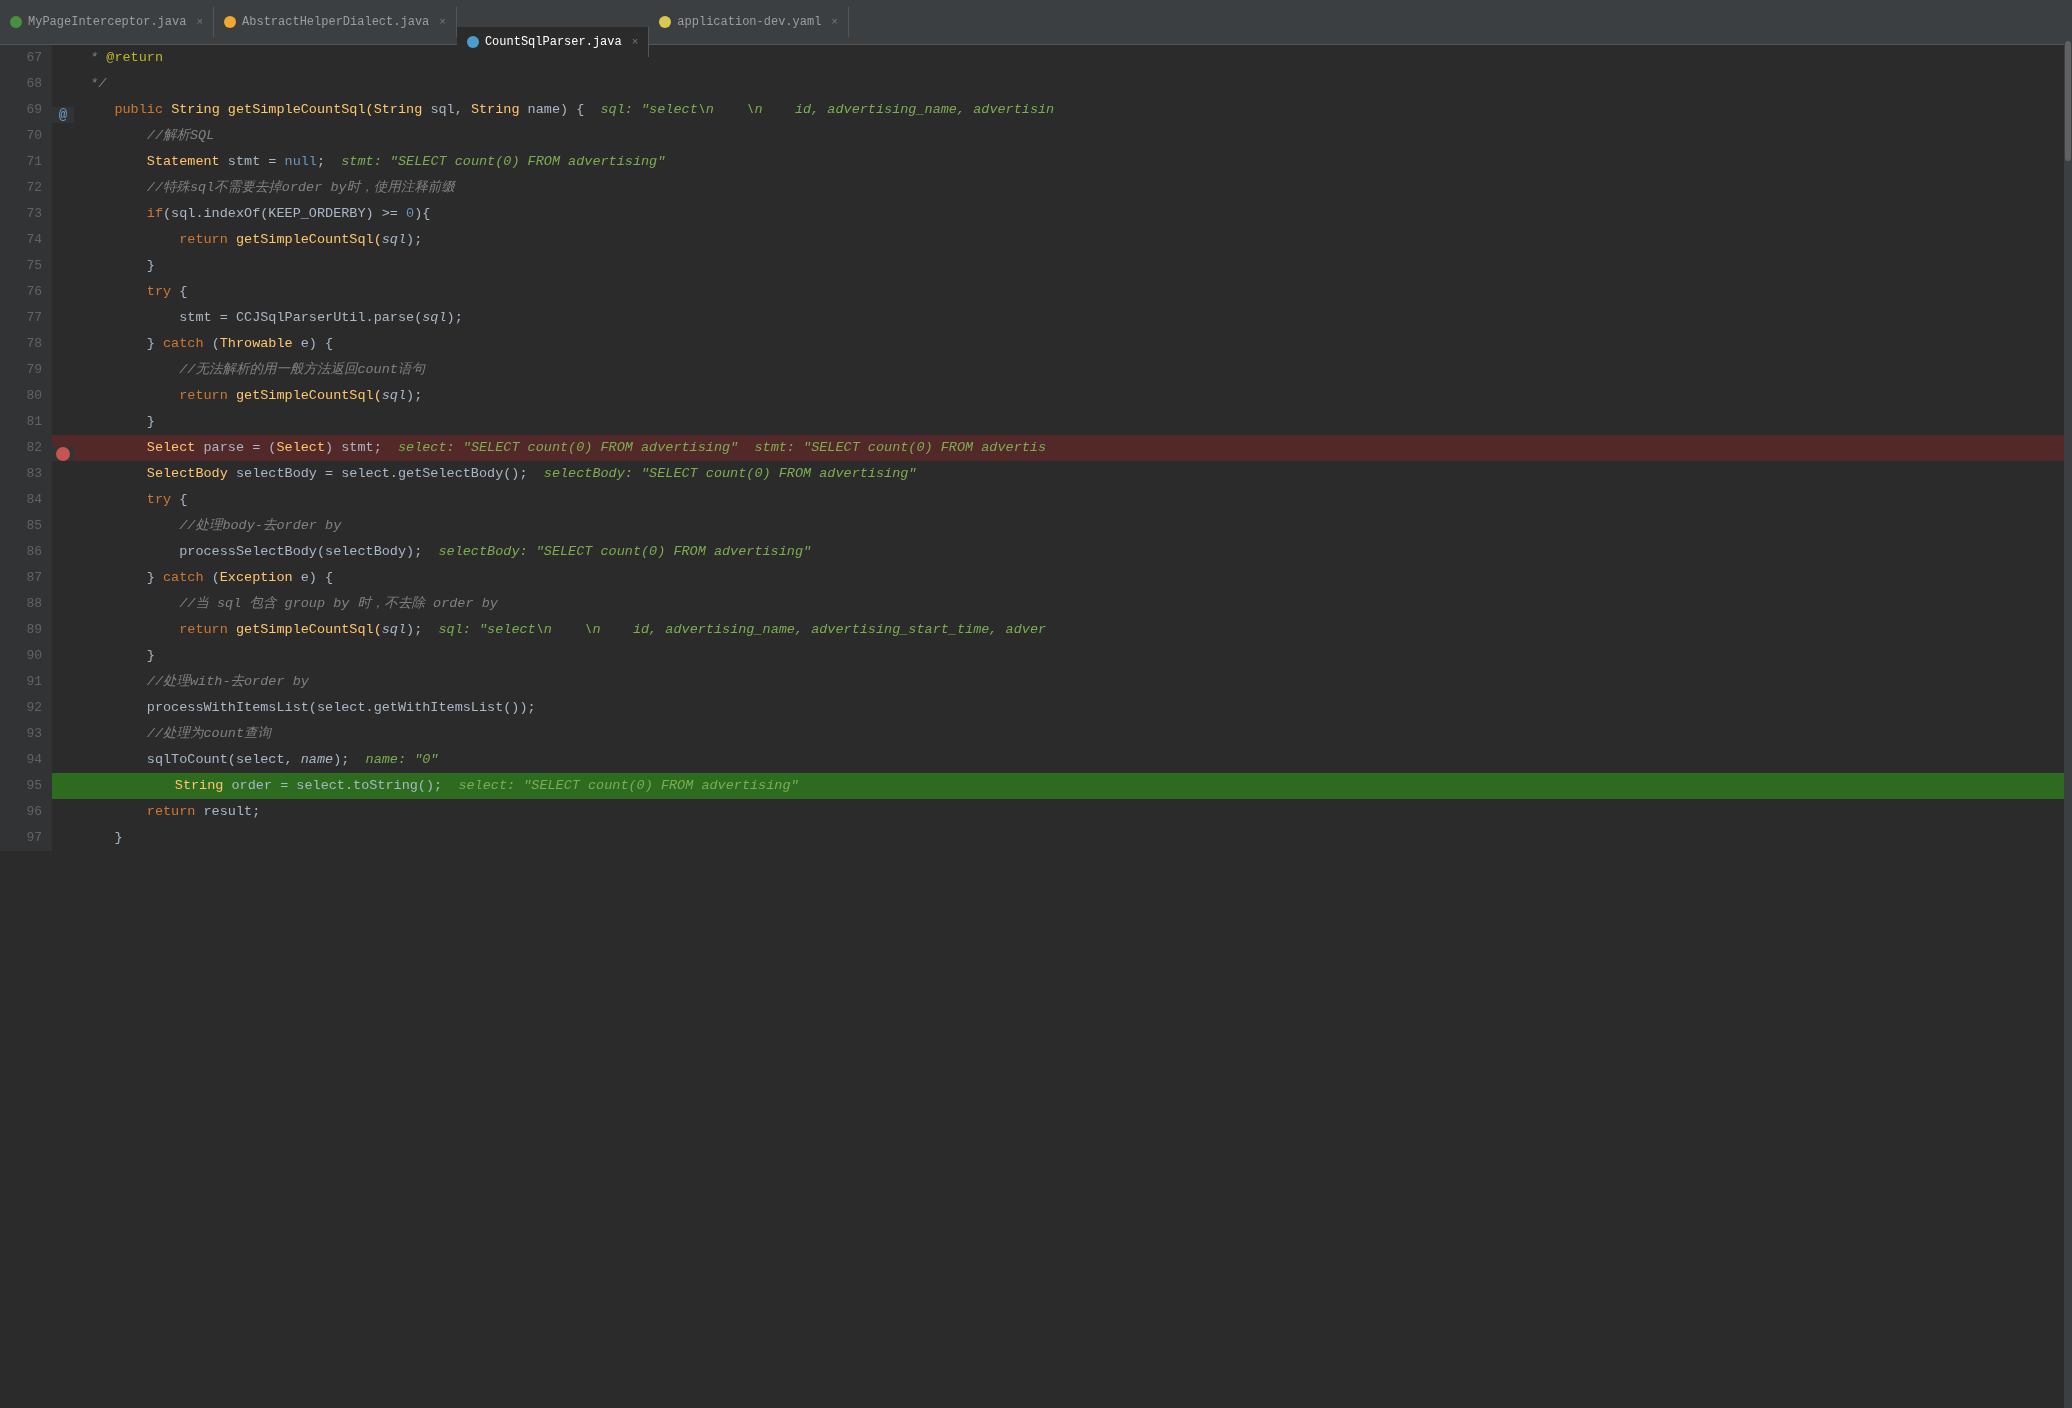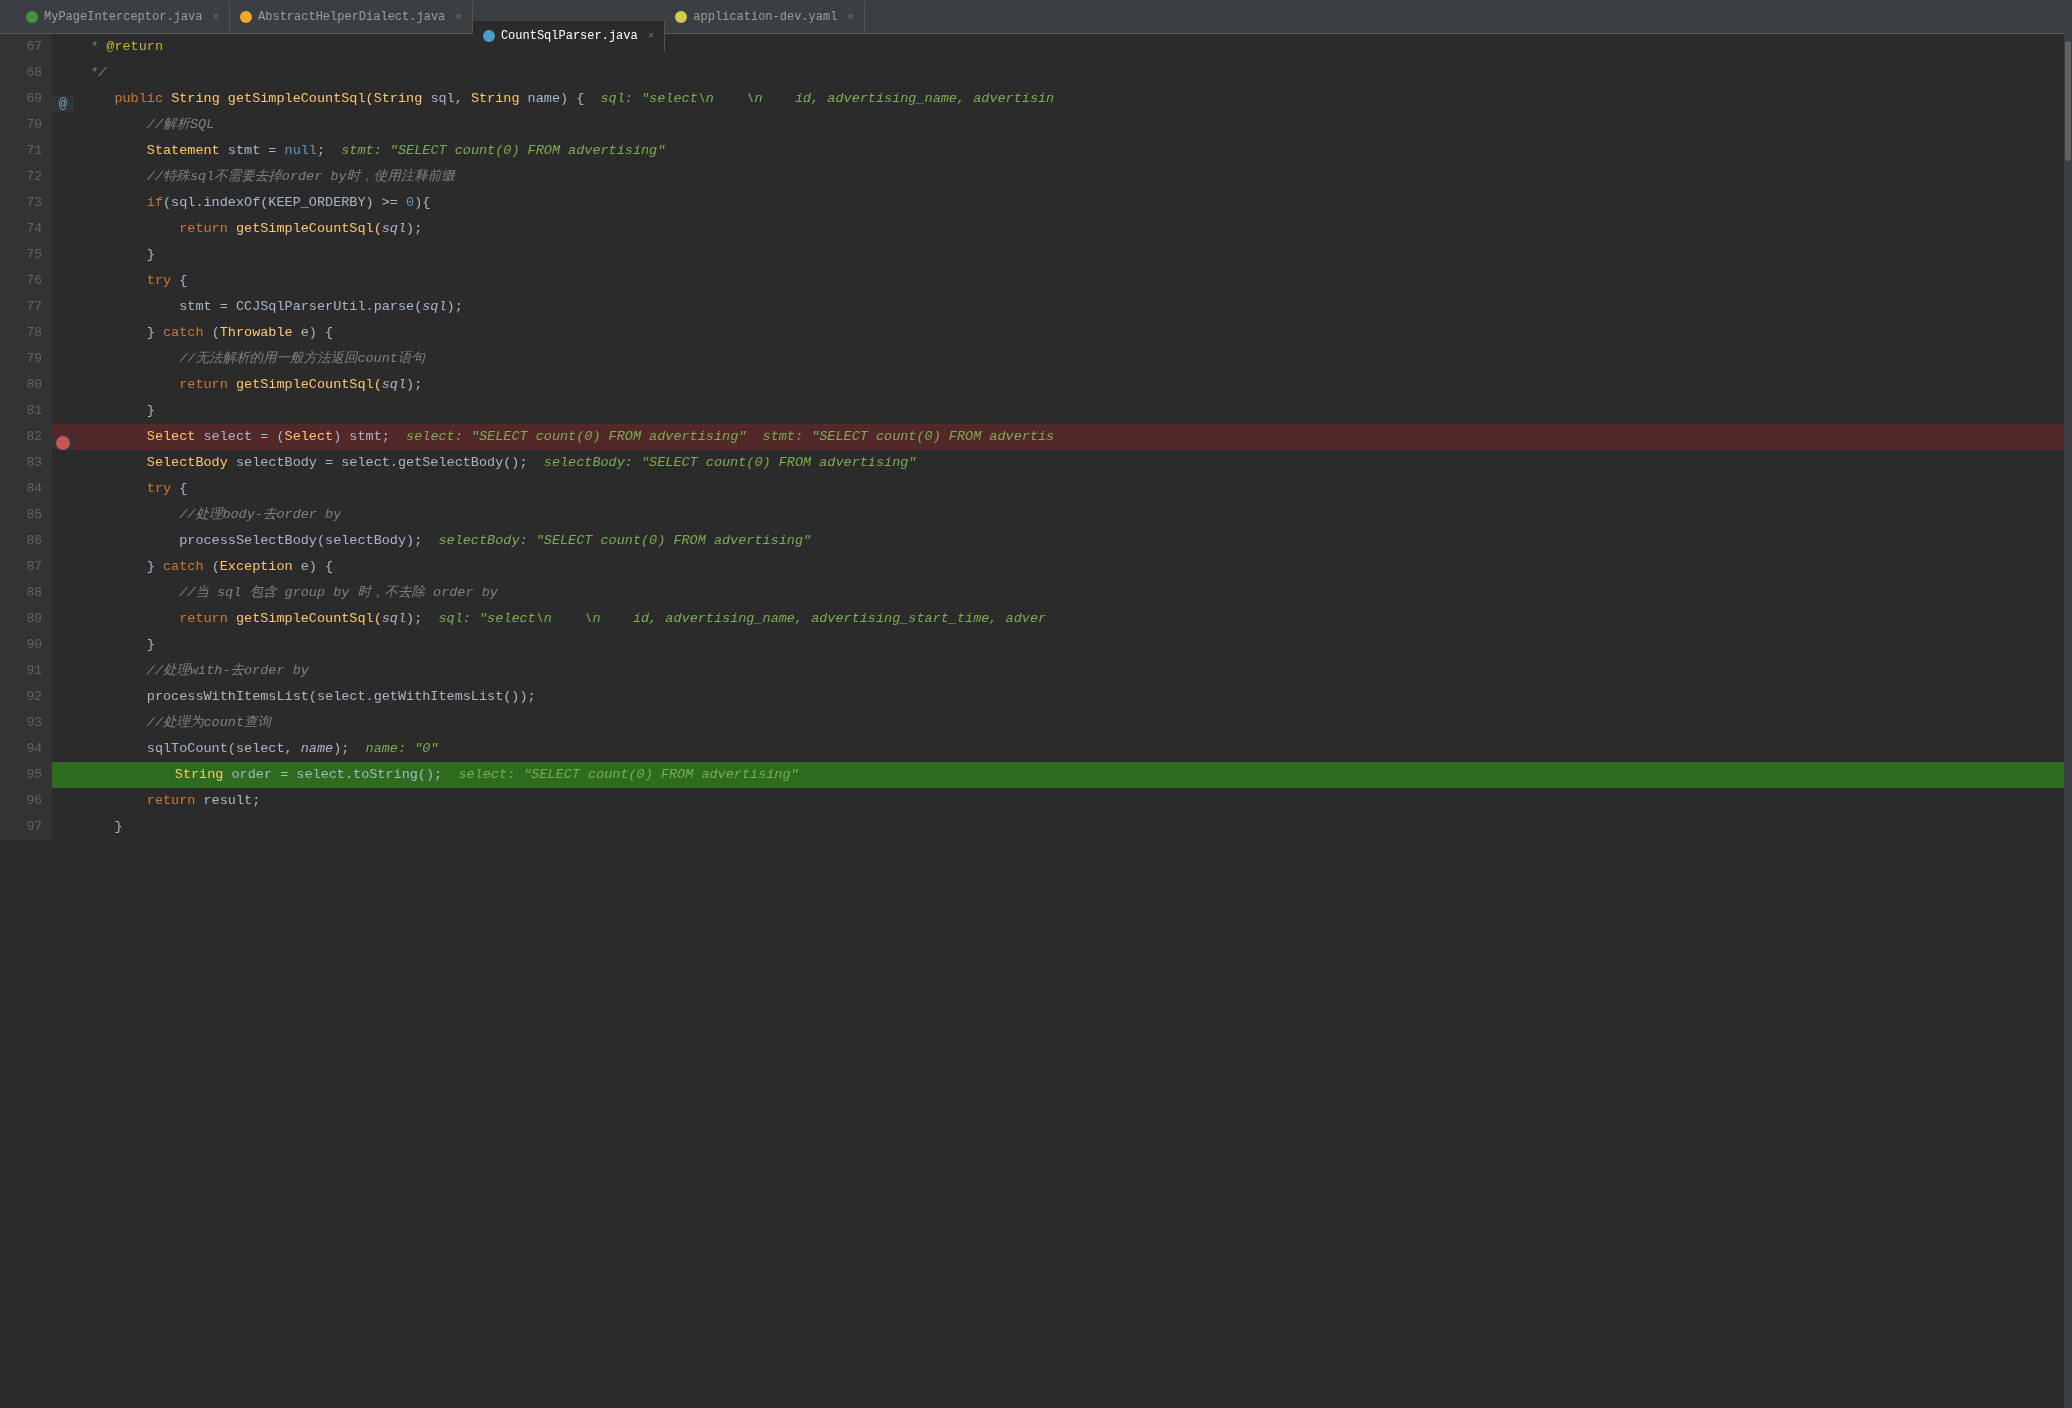--- a/index.html
+++ b/index.html
@@ -9,23 +9,23 @@
       font-size: 14px;
       overflow: hidden;
       width: 2072px;
       min-height: 1408px;
     }
 
     .tab-bar {
       display: flex;
       align-items: center;
       background: #3c3f41;
-      height: 34px;
+      height: 45px;
       border-bottom: 1px solid #555;
-      padding-left: 16px;
+      padding-left: 0;
     }
 
     .tab {
       display: flex;
       align-items: center;
       padding: 0 10px;
       height: 30px;
       font-size: 12px;
       color: #9d9d9d;
       border-right: 1px solid #555;
@@ -264,21 +264,21 @@
           <div class="code-line">
             <div class="line-num">81</div>
             <div class="line-gutter-extra"></div>
             <div class="line-body"><span class="var">        }</span></div>
           </div>
           <div class="code-line" style="background: rgb(82, 40, 40);">
             <div class="line-num">82</div>
             <div class="line-gutter-extra">
               <span class="breakpoint"></span>
             </div>
-            <div class="line-body"><span class="var">        </span><span class="cls">Select</span><span class="var"> select = (</span><span class="cls">Select</span><span class="var">) stmt;  </span><span class="dbg-val">select: "SELECT count(0) FROM advertising"  stmt: "SELECT count(0) FROM advertis</span></div>
+            <div class="line-body"><span class="var">        </span><span class="cls">Select</span><span class="var"> parse = (</span><span class="cls">Select</span><span class="var">) stmt;  </span><span class="dbg-val">select: "SELECT count(0) FROM advertising"  stmt: "SELECT count(0) FROM advertis</span></div>
           </div>
           <div class="code-line">
             <div class="line-num">83</div>
             <div class="line-gutter-extra"></div>
             <div class="line-body"><span class="var">        </span><span class="cls">SelectBody</span><span class="var"> selectBody = select.getSelectBody();  </span><span class="dbg-val">selectBody: "SELECT count(0) FROM advertising"</span></div>
           </div>
           <div class="code-line">
             <div class="line-num">84</div>
             <div class="line-gutter-extra"></div>
             <div class="line-body"><span class="var">        </span><span class="kw">try</span><span class="var"> {</span></div>

